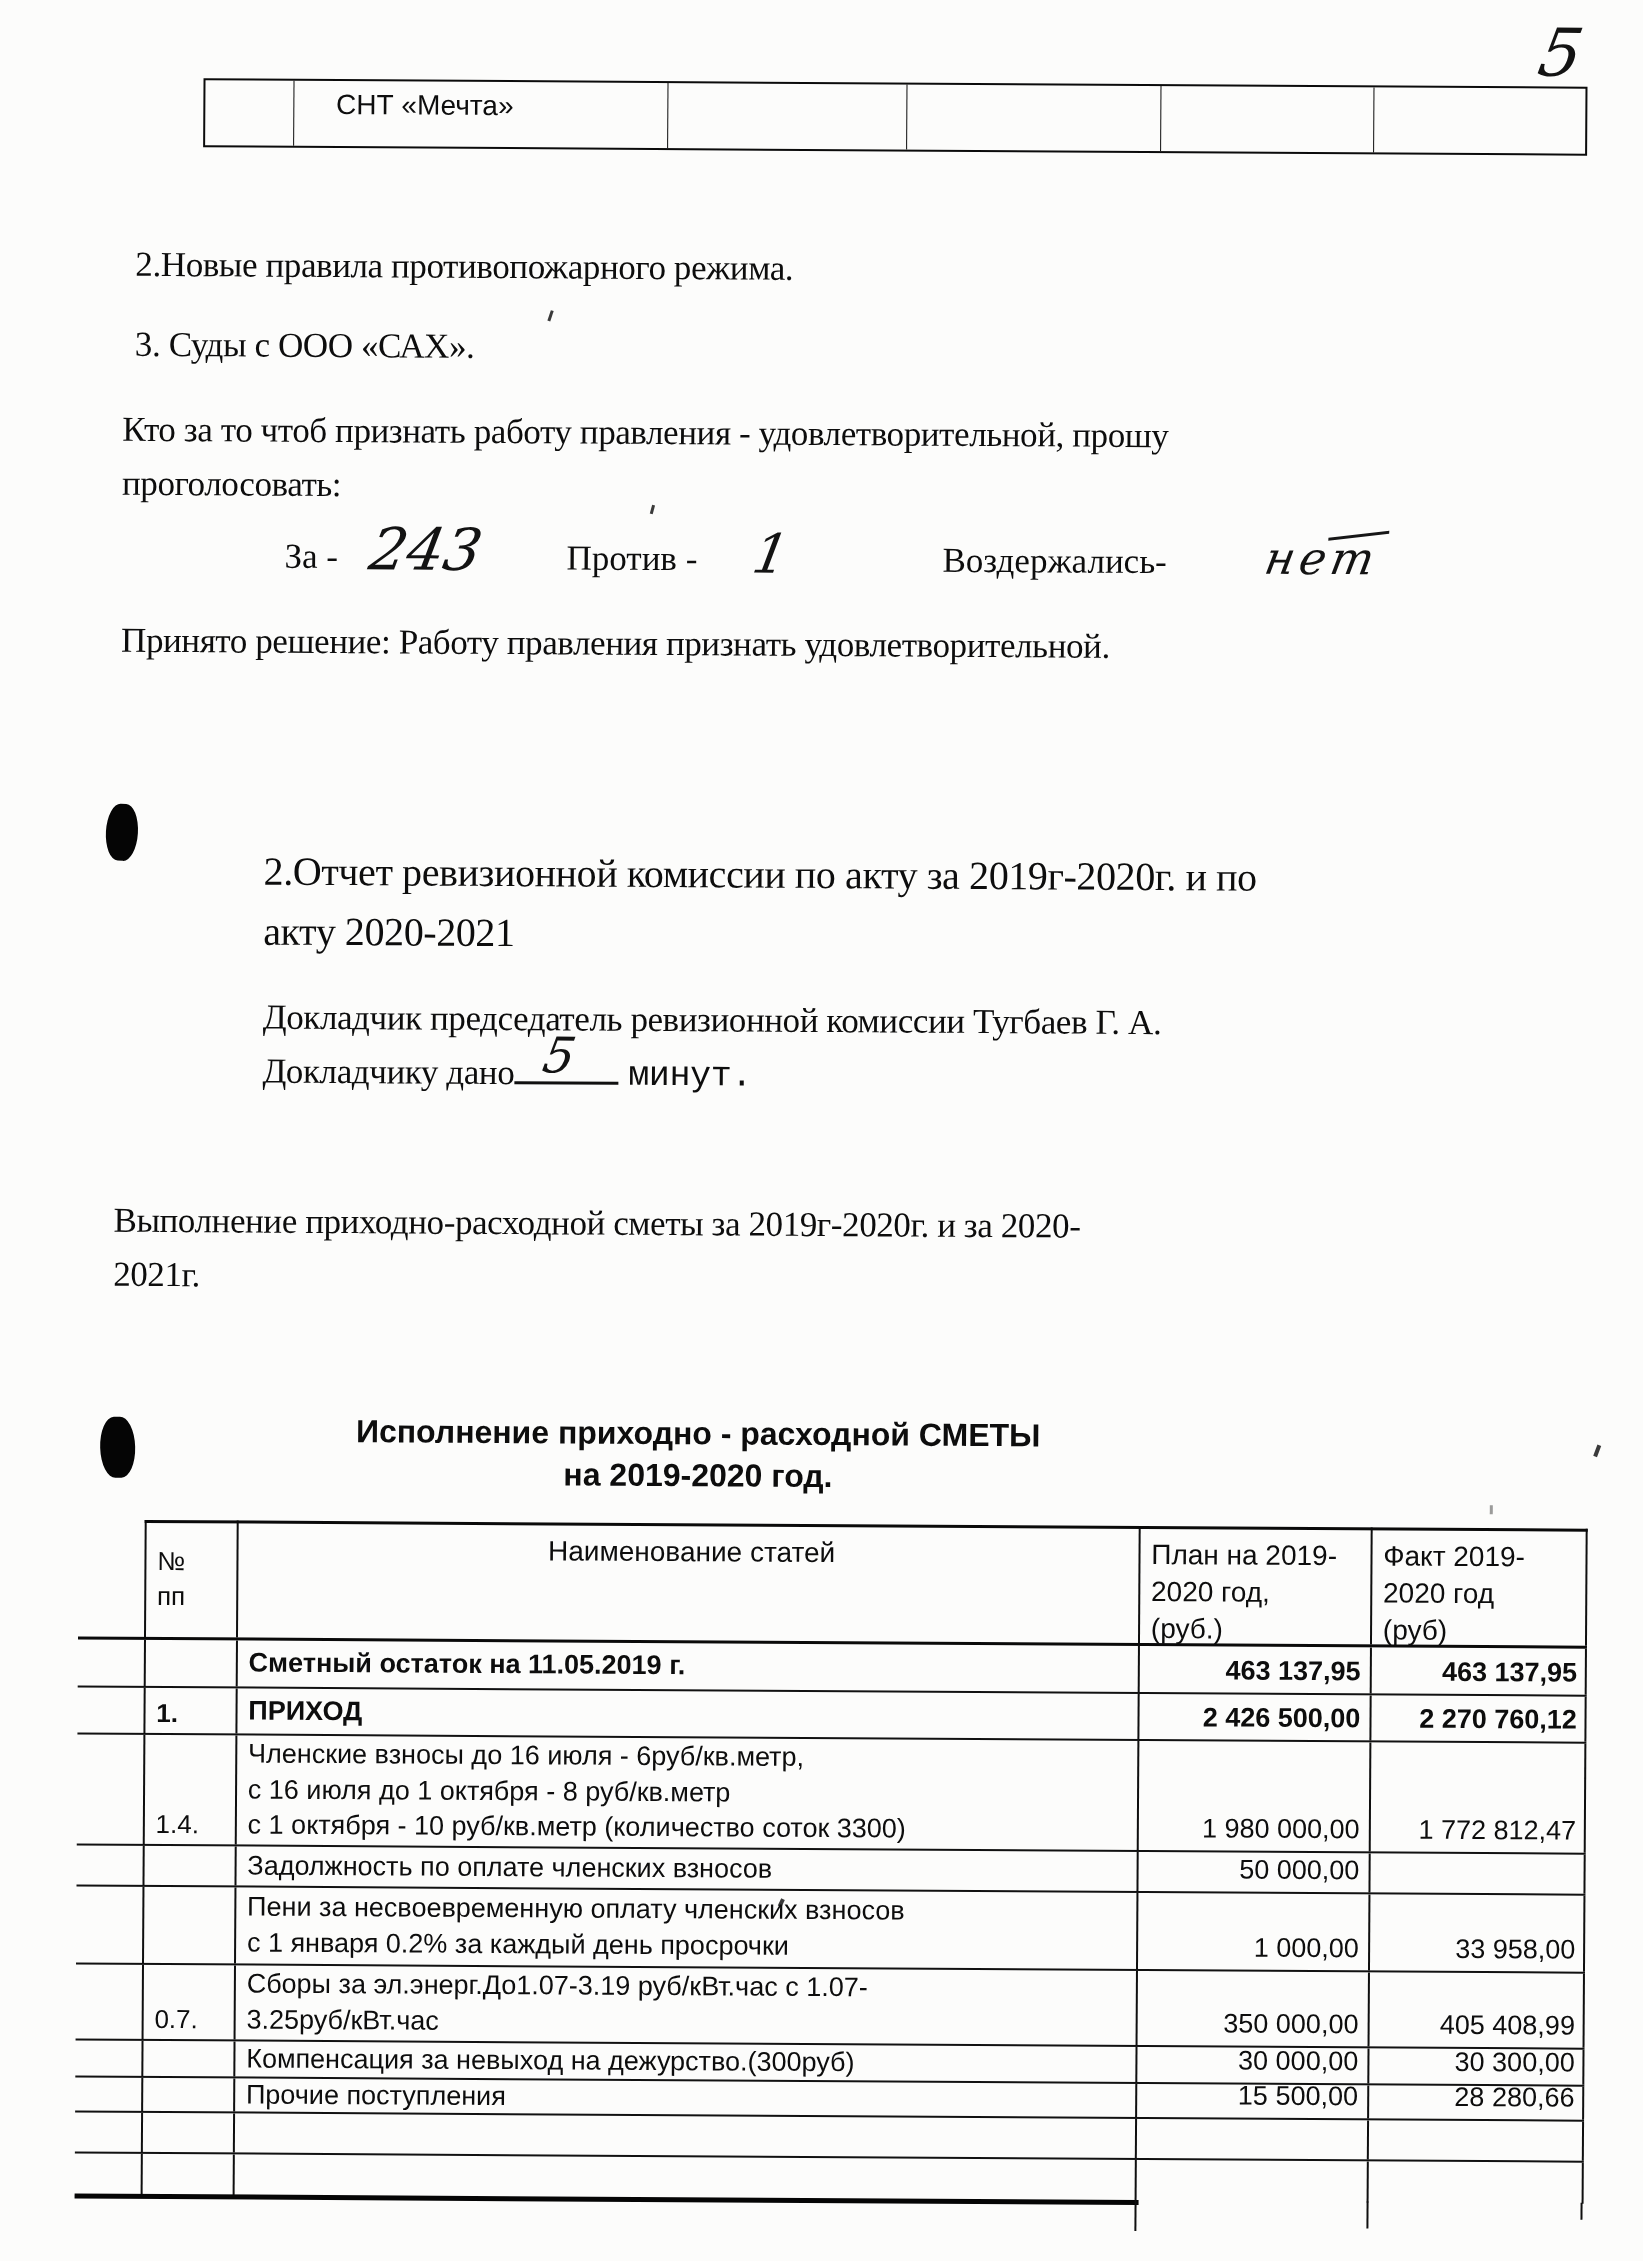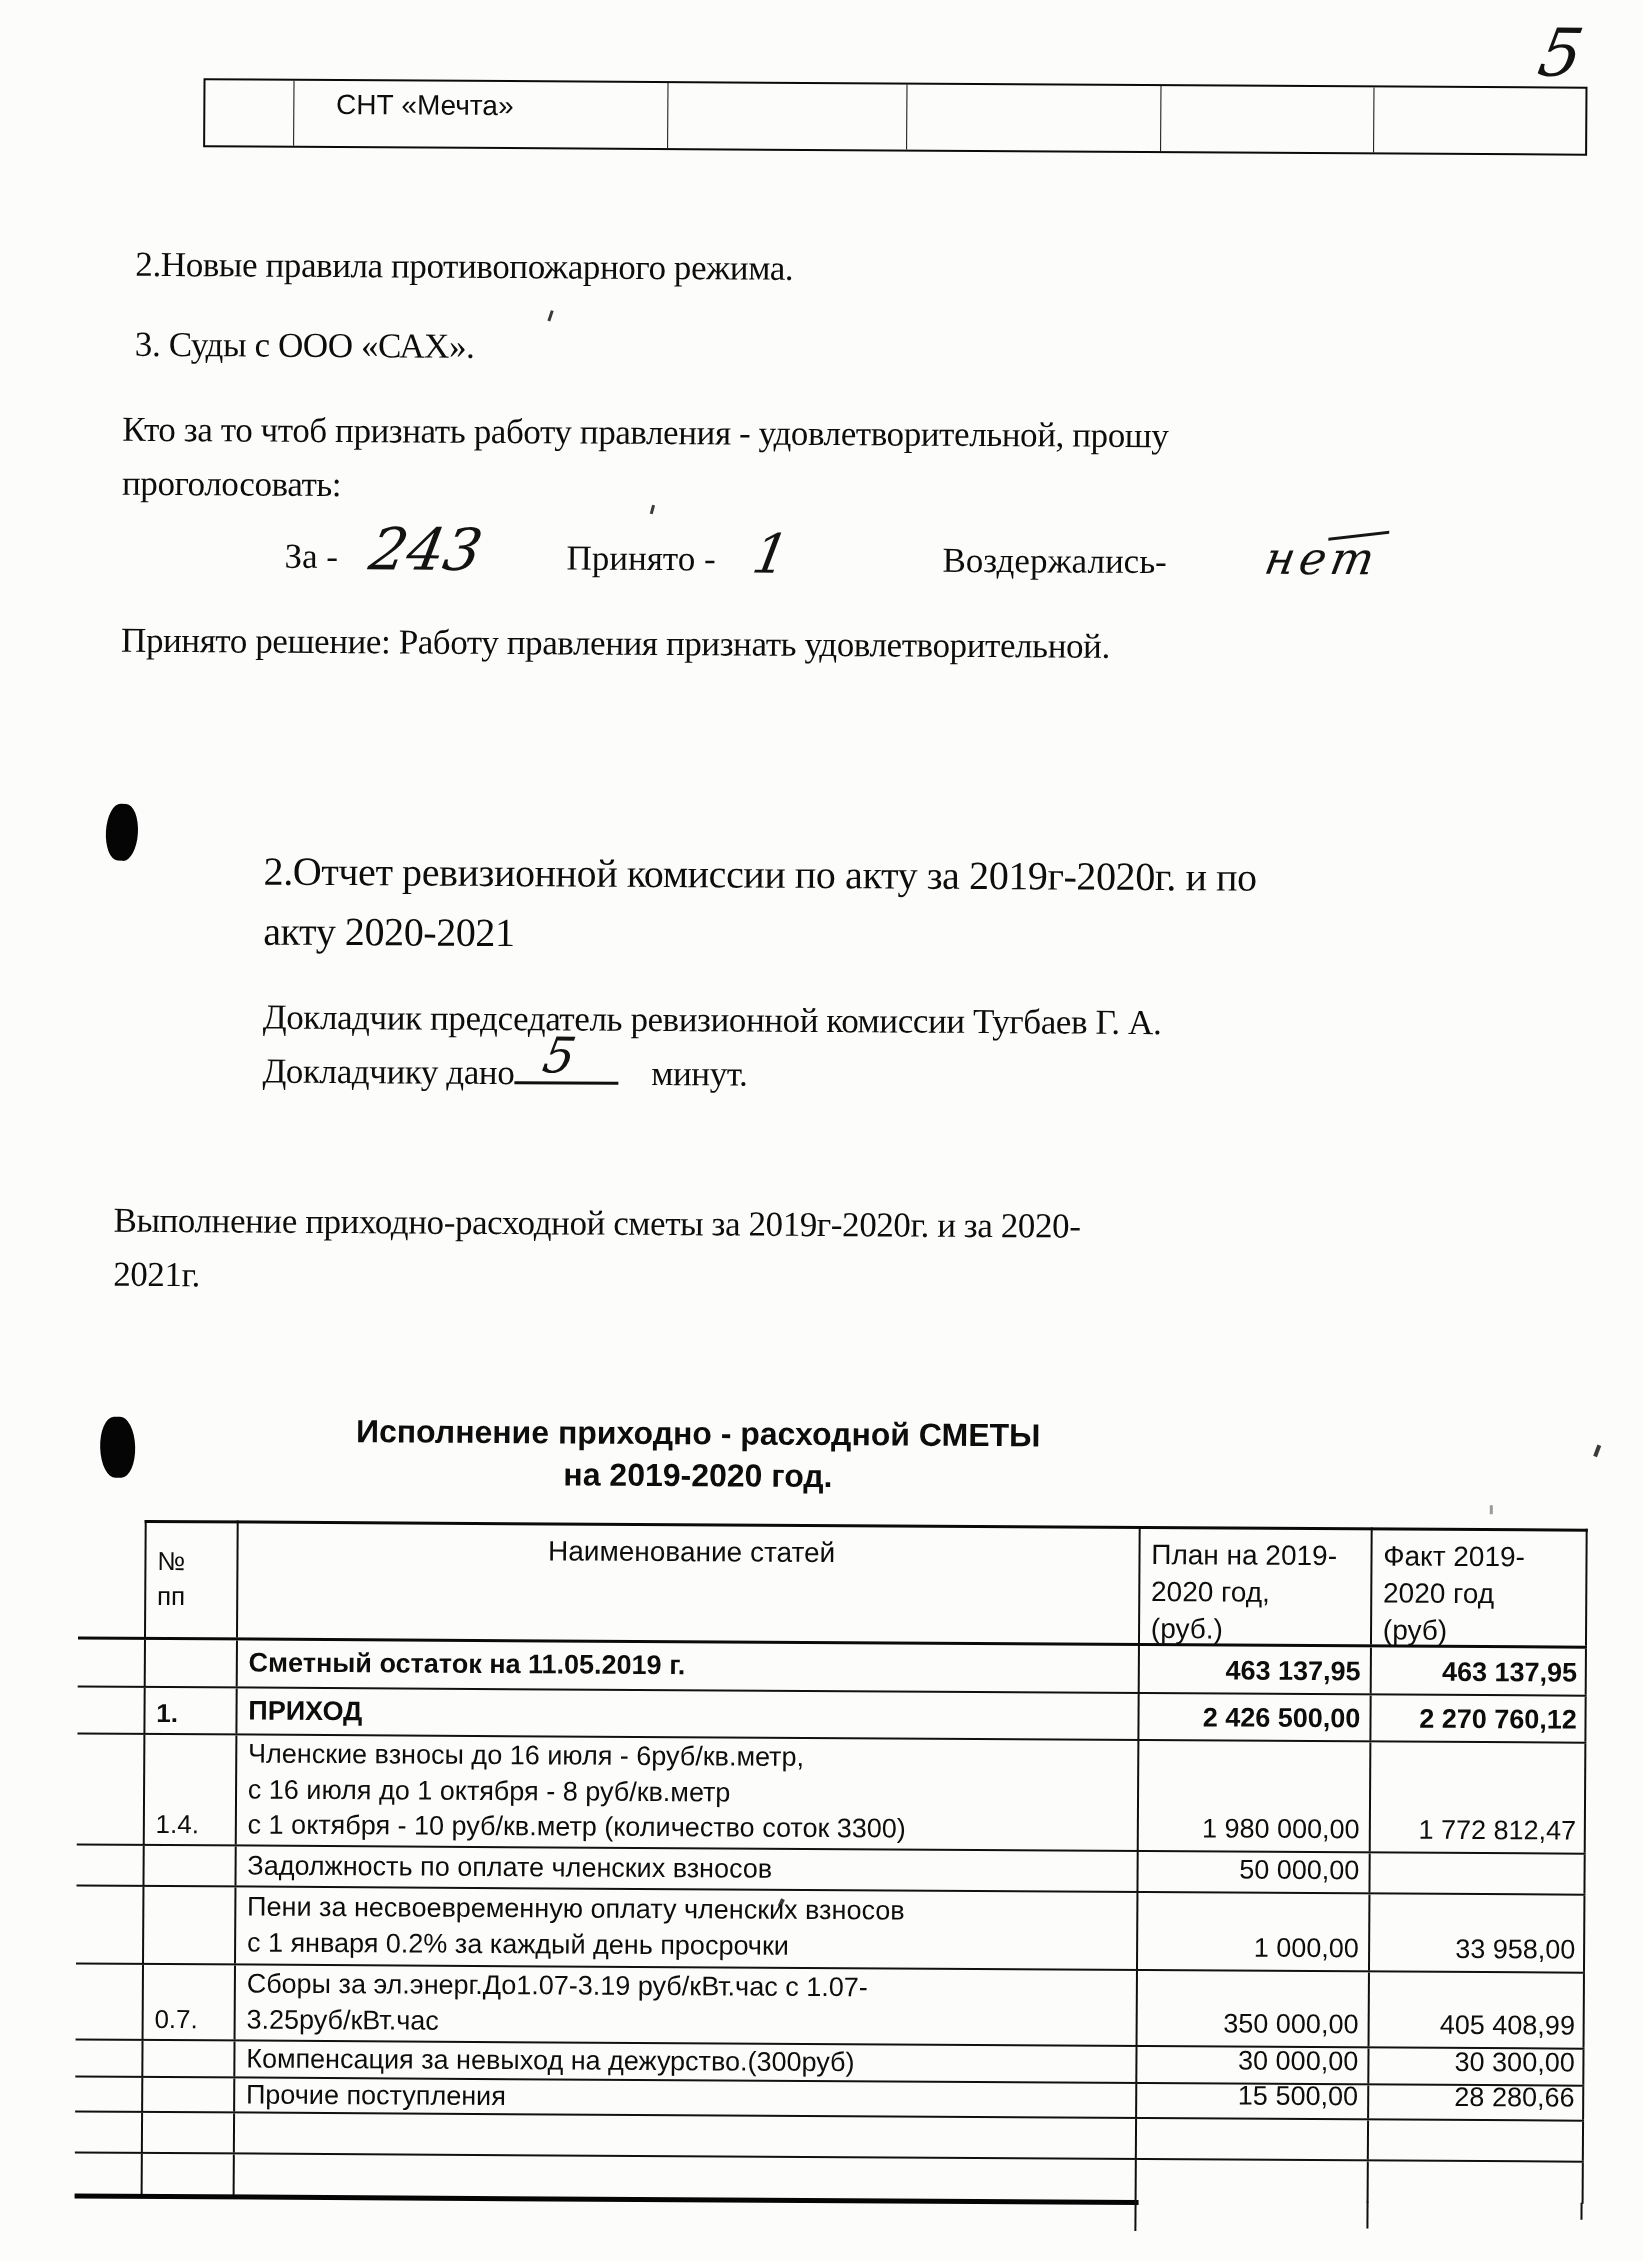--- a/index.html
+++ b/index.html
@@ -37,21 +37,21 @@
   .votes{position:absolute;left:0;top:513px;width:1644px;height:84px;}
   .votes span{position:absolute;}
   .v-lab{font-size:35px;top:21.5px;}
   .decision{font-weight:normal;}
 
   .s2-head{position:absolute;left:269px;top:840px;width:1352px;
         font-size:40px;line-height:1.5;white-space:pre-line;letter-spacing:-0.4px;}
   .blank{display:inline-block;width:104px;border-bottom:3.1px solid #101010;
         position:relative;height:7.7px;}
   .blank .hand{position:absolute;left:29px;top:-55px;font-size:49px;}
-  .m-suffix{margin-left:33px;}
+  .m-suffix{margin-left:10px;font-family:Liberation Mono, monospace;}
 
   
   .blob{position:absolute;background:#050505;border-radius:50% 50% 50% 50%/60% 60% 60% 60%;}
   .blob1{left:111px;top:803px;width:32px;height:57px;transform:rotate(3deg);}
   .blob2{left:109px;top:1416px;width:35px;height:61px;transform:rotate(-2deg);}
   .speck{position:absolute;background:#3a3a3a;}
 
   
   .tbl-title{position:absolute;left:323px;top:1408px;width:768px;text-align:center;
         font-family:"Liberation Sans",sans-serif;font-weight:bold;font-size:32px;
@@ -99,21 +99,21 @@
 
   <div class="ser" style="left:137px;top:237px;">2.Новые правила противопожарного режима.</div>
   <div class="ser" style="left:137px;top:317px;">3. Суды с ООО «САХ».</div>
 
   <div class="ser" style="left:125px;top:402px;width:1444px;">Кто за то чтоб признать работу правления - удовлетворительной, прошу
 проголосовать:</div>
 
   <div class="votes">
     <span class="v-lab" style="left:288px;">За -</span>
     <span class="hand" style="left:374px;top:0;font-size:58px;">243</span>
-    <span class="v-lab" style="left:570px;">Принято -</span>
+    <span class="v-lab" style="left:570px;">Против -</span>
     <span class="hand" style="left:757px;top:4.6px;font-size:54px;">1</span>
     <span class="v-lab" style="left:946px;">Воздержались-</span>
     <span class="hand hand-net" style="left:1269px;top:10.8px;">нет</span>
   </div>
 
   <div class="ser decision" style="left:125px;top:613px;width:1475px;">Принято  решение: Работу правления признать удовлетворительной.</div>
 
   <div class="blob blob1"></div>
   <div class="blob blob2"></div>
 

